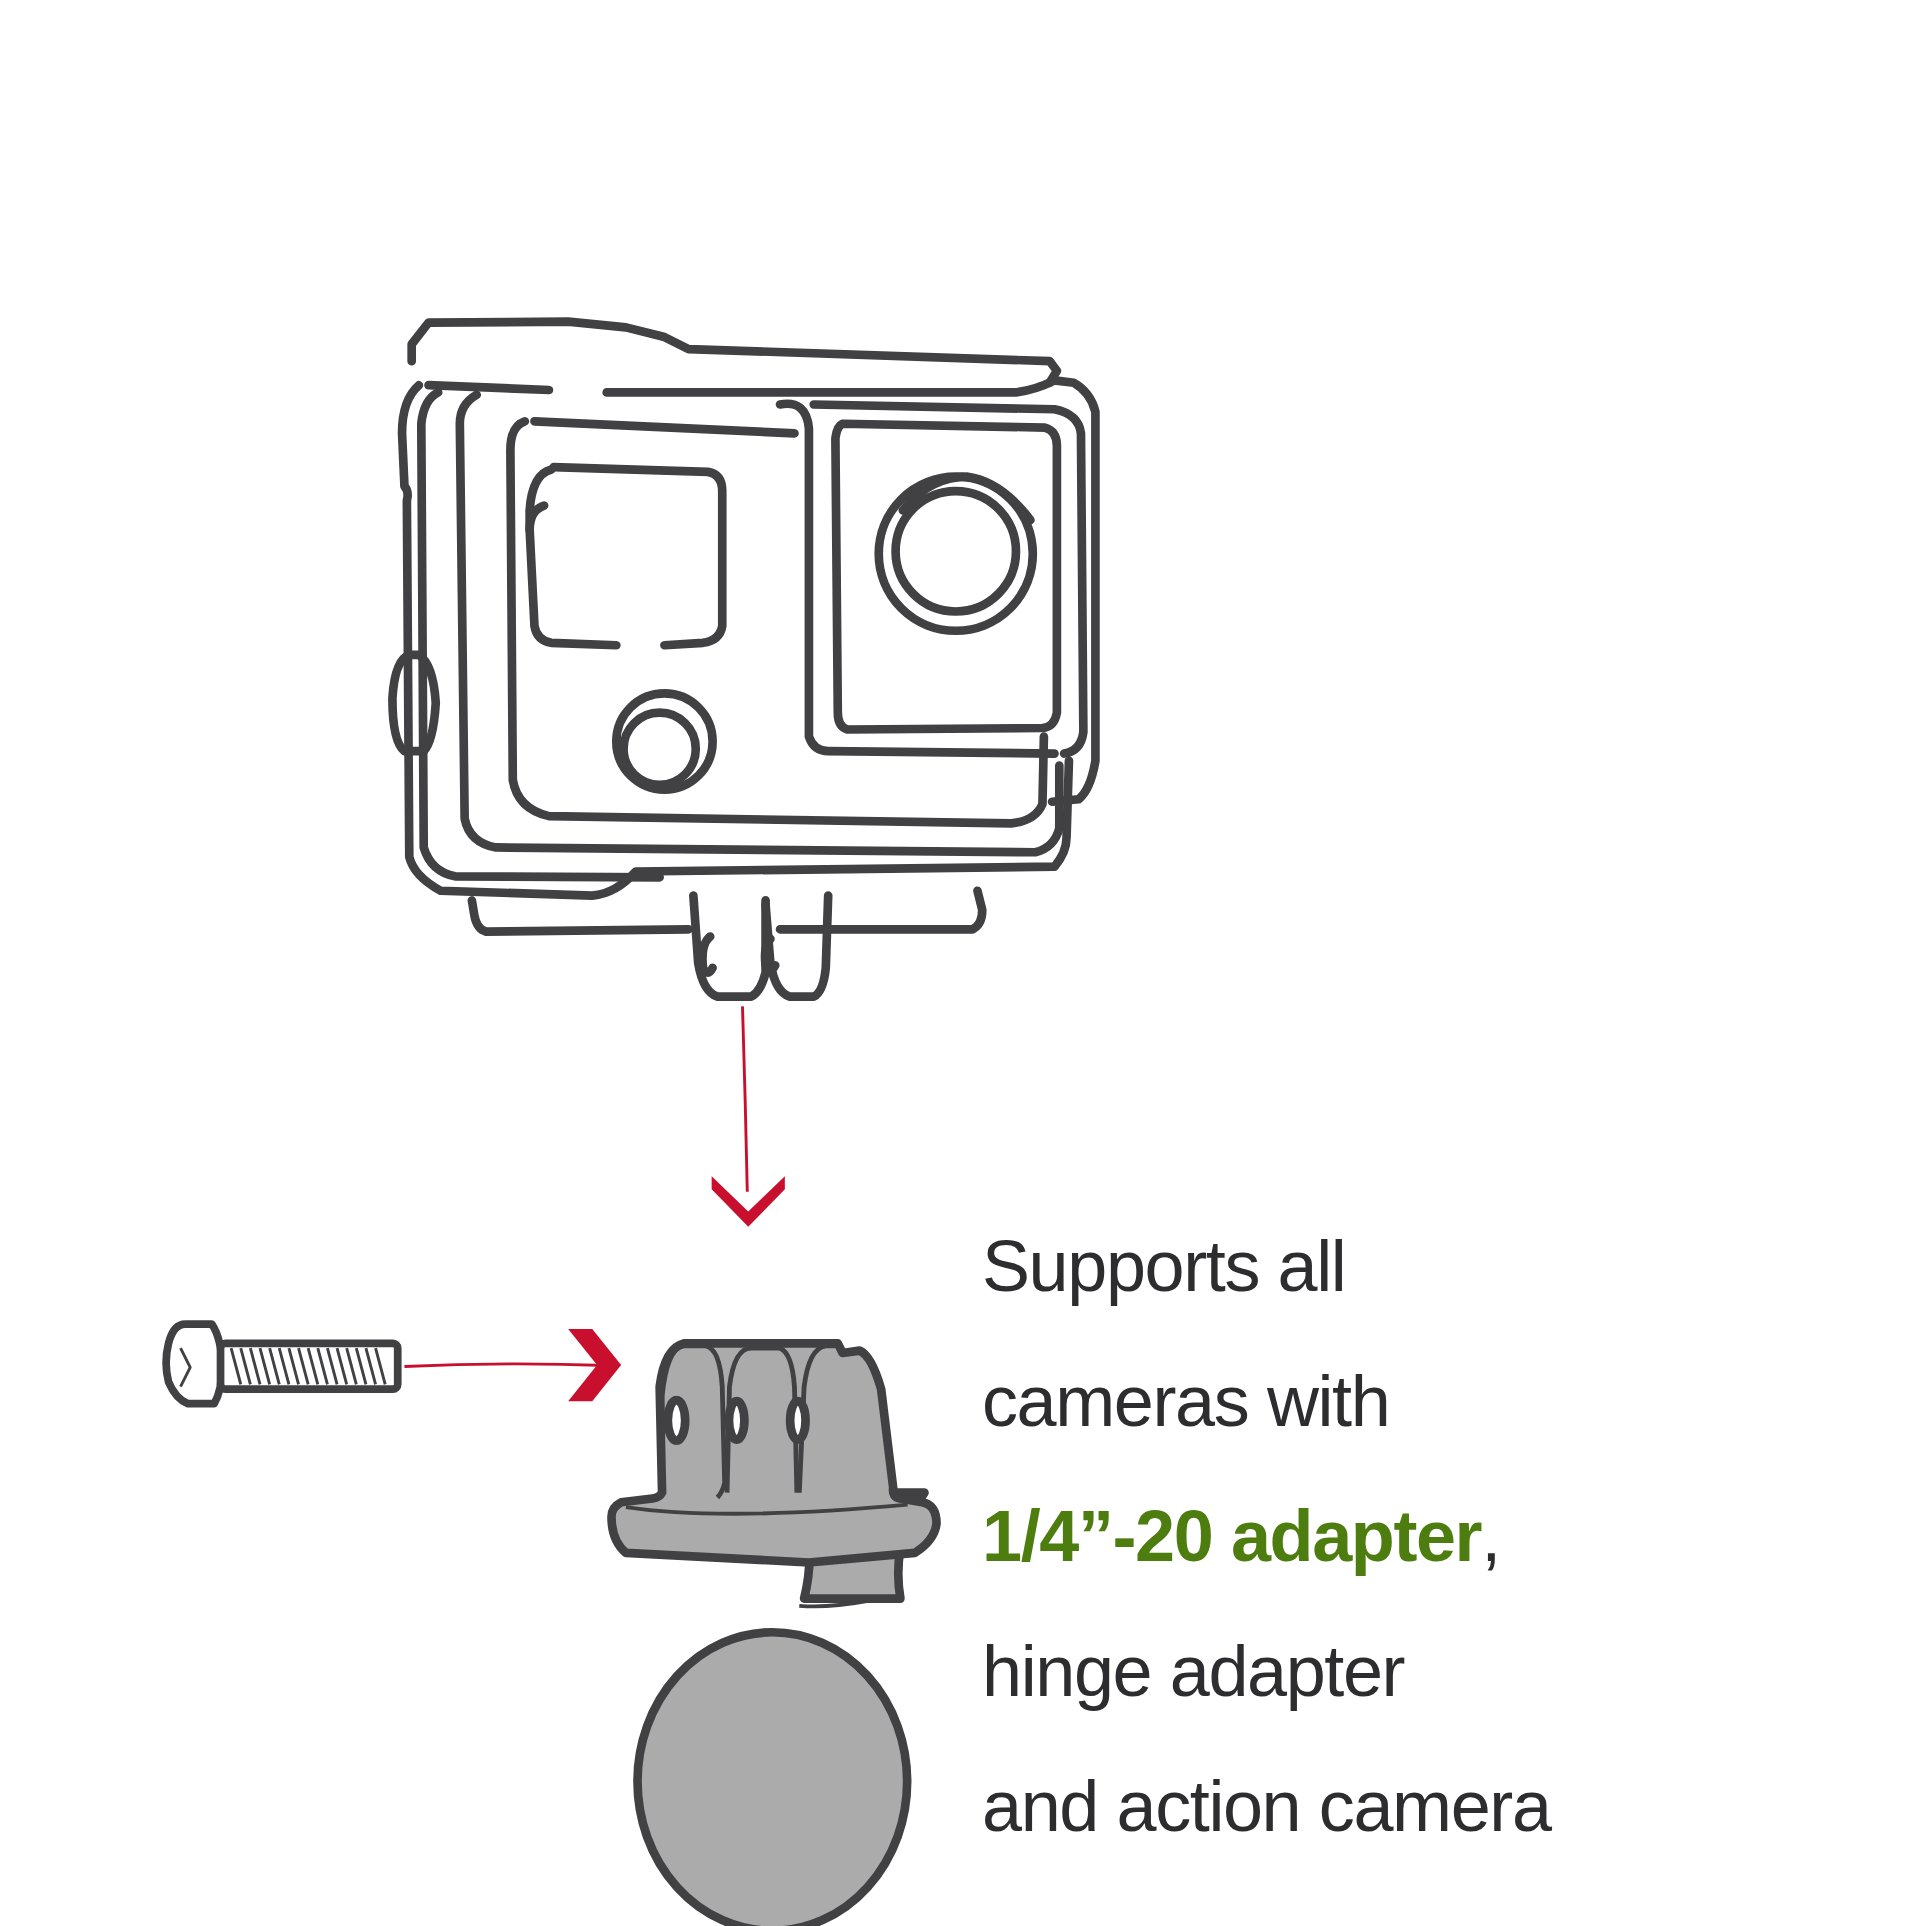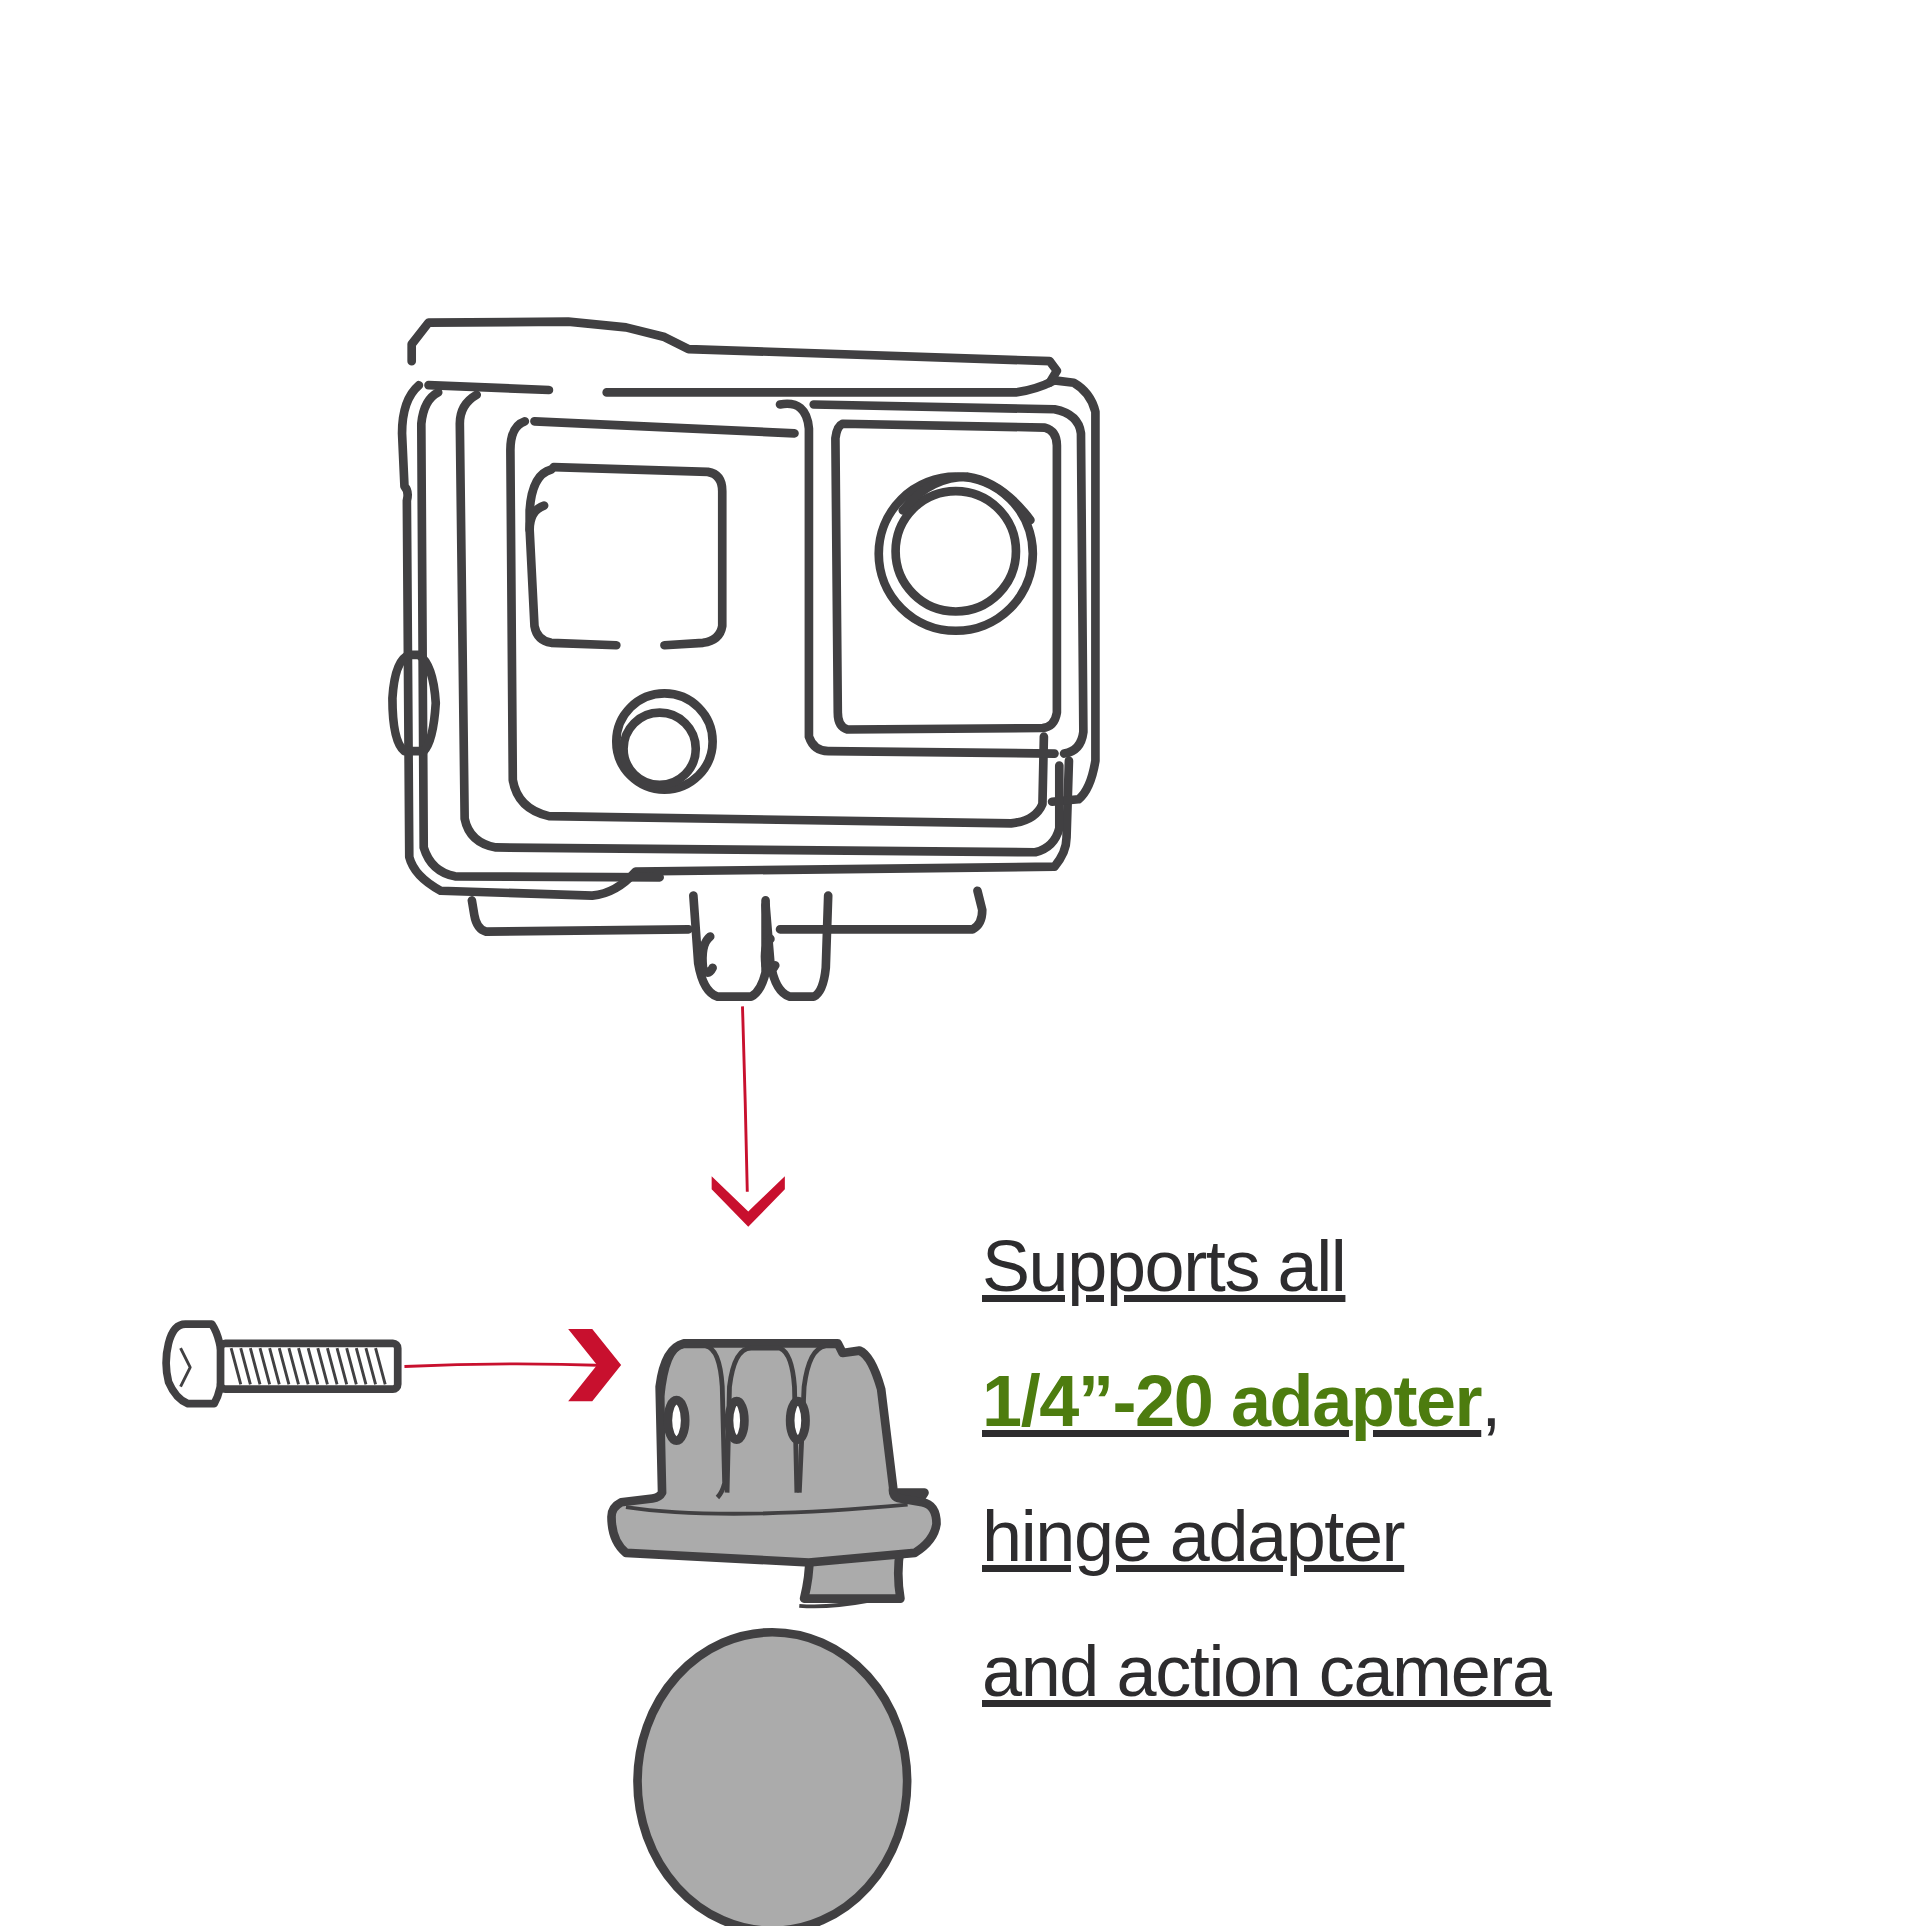--- a/index.html
+++ b/index.html
@@ -1,19 +1,19 @@
 <!DOCTYPE html>
 <html style="font-size:7.7px"><head>
 <meta charset="utf-8">
 <style>
   html, body { margin:0; padding:0; background:#ffffff; }
   body { width:1926px; height:1926px; position:relative; overflow:hidden; font-family:"Liberation Sans", sans-serif; }
   .art { position:absolute; left:0; top:0; width:1926px; height:1926px; }
   .caption { position:absolute; left:982px; top:1199px; width:915px; color:#2d2c2e; font-size:72px; line-height:135px; letter-spacing:-1.4px; font-family:"Liberation Sans", sans-serif; }
-  .caption .line { display:block; white-space:nowrap;text-decoration:underline; }
+  .caption .line { display:block; white-space:nowrap; }
   .caption .accent { color:#4d7c0f; font-weight:bold; }
 </style>
 </head>
 <body>
 
 <svg class="art" viewBox="0 0 4000 4000" xmlns="http://www.w3.org/2000/svg">
 
   <g fill="none" stroke="#414042" stroke-width="18" stroke-linejoin="round" stroke-linecap="round">
 
     <path d="M855 750 L855 715 L890 670 L1180 668 L1300 680 L1380 700 L1430 725 L2180 750 L2195 770 L2180 795"></path>
@@ -83,17 +83,18 @@
     <ellipse cx="1405" cy="2950" rx="18" ry="42" fill="#ffffff"></ellipse>
     <ellipse cx="1530" cy="2950" rx="16" ry="40" fill="#ffffff"></ellipse>
     <ellipse cx="1657" cy="2950" rx="16" ry="40" fill="#ffffff"></ellipse>
     <path d="M1300 3130 Q1500 3160 1885 3125" fill="none" stroke-width="8"></path>
     <path d="M1660 3335 Q1720 3340 1800 3325" fill="none" stroke-width="8"></path>
   </g>
 </svg>
 
 <div class="caption">
   <span class="line">Supports all</span>
+  <span class="line">cameras with</span>
   <span class="line"><span class="accent">1/4”-20 adapter</span><span>,</span></span>
   <span class="line">hinge adapter</span>
   <span class="line">and action camera</span>
 </div>
 
 
 </body></html>

